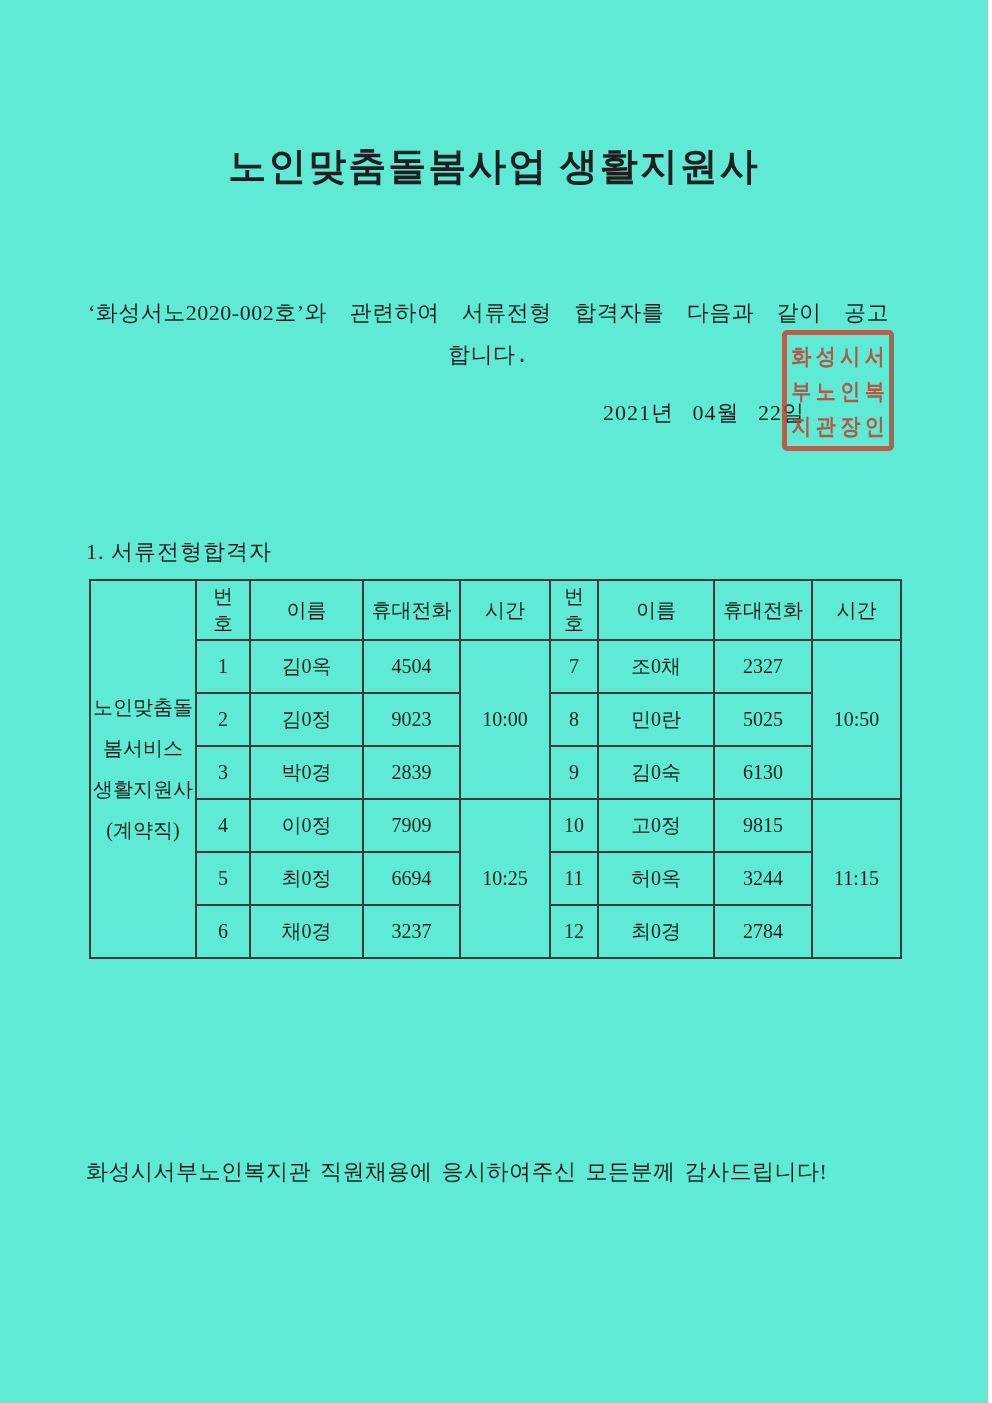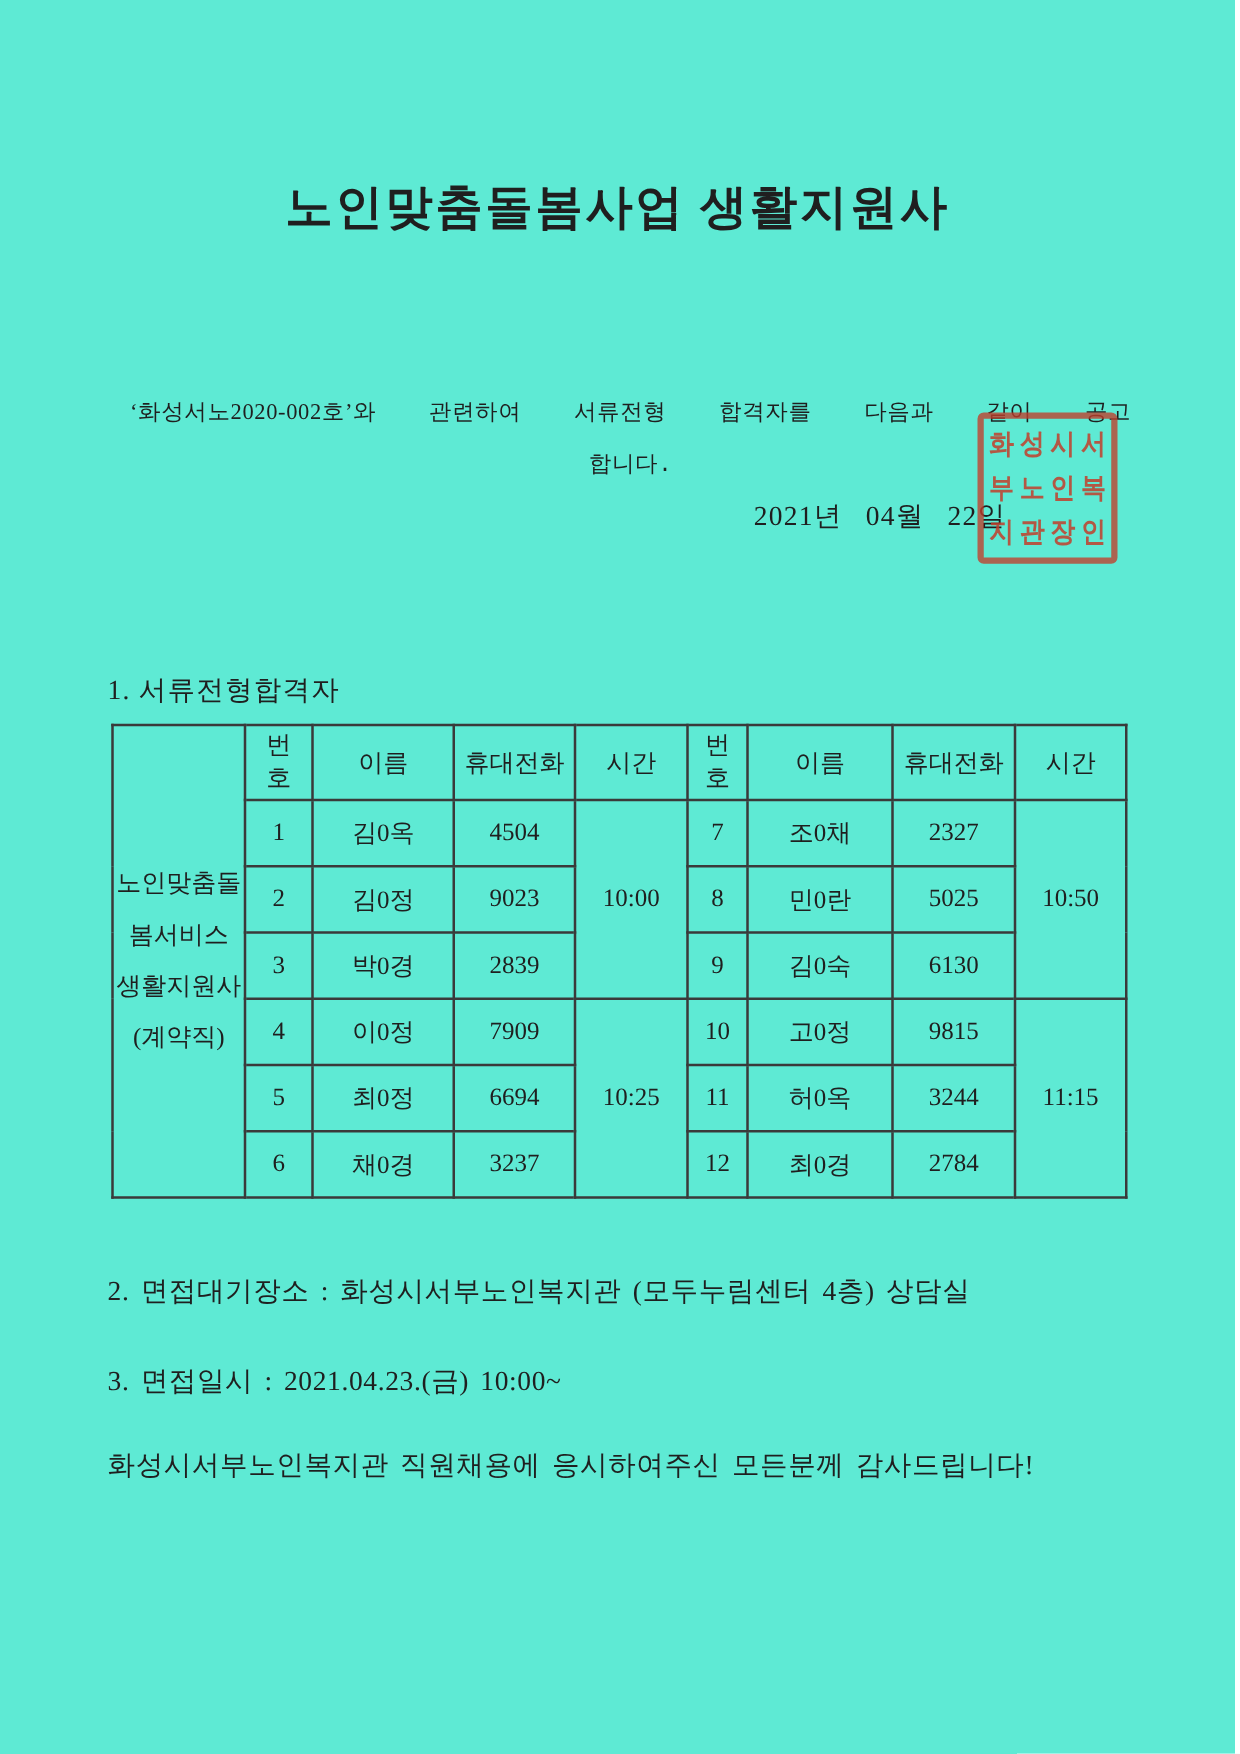--- a/index.html
+++ b/index.html
@@ -8,22 +8,22 @@
     font-family:"Liberation Serif","DejaVu Serif",serif;color:#1f1f1f;
     overflow:hidden;
   }
   .doc-title{
     position:absolute;top:138px;left:0;width:100%;margin:0;
     text-align:center;font-size:38px;font-weight:bold;line-height:57px;
     letter-spacing:2px;
   }
   .doc-title .tl{display:block;}
   .body-par{
-    position:absolute;top:291px;left:88px;width:801px;margin:16px;
-    font-size:18px;line-height:44px;letter-spacing:0.5px;
+    position:absolute;top:291px;left:88px;width:801px;margin:0;
+    font-size:22px;line-height:44px;letter-spacing:0.5px;
   }
   .line-just{display:block;text-align:justify;text-align-last:justify;}
   .line-left{display:block;text-align:center;font-family:Liberation Mono, monospace;}
   .date-line{
     position:absolute;top:398px;left:603px;font-size:22px;word-spacing:12px;
     letter-spacing:1px;
   }
   .stamp{
     position:absolute;left:782px;top:330px;width:112px;height:121px;
     box-sizing:border-box;border:5px solid rgba(194,62,42,0.78);border-radius:5px;
@@ -160,17 +160,15 @@
         <td>6</td>
         <td>채0경</td>
         <td>3237</td>
         <td>12</td>
         <td>최0경</td>
         <td>2784</td>
       </tr>
     </tbody>
   </table>
 
-  <div class="foot foot-2">2. 면접대기장소 : 화성시서부노인복지관 (모두누림센터 4층) 상담실</div>
-  <div class="foot foot-3">3. 면접일시 : 2021.04.23.(금) 10:00~</div>
   <div class="foot foot-thanks">화성시서부노인복지관 직원채용에 응시하여주신 모든분께 감사드립니다!</div>
 
 </div>
 
 </body></html>

